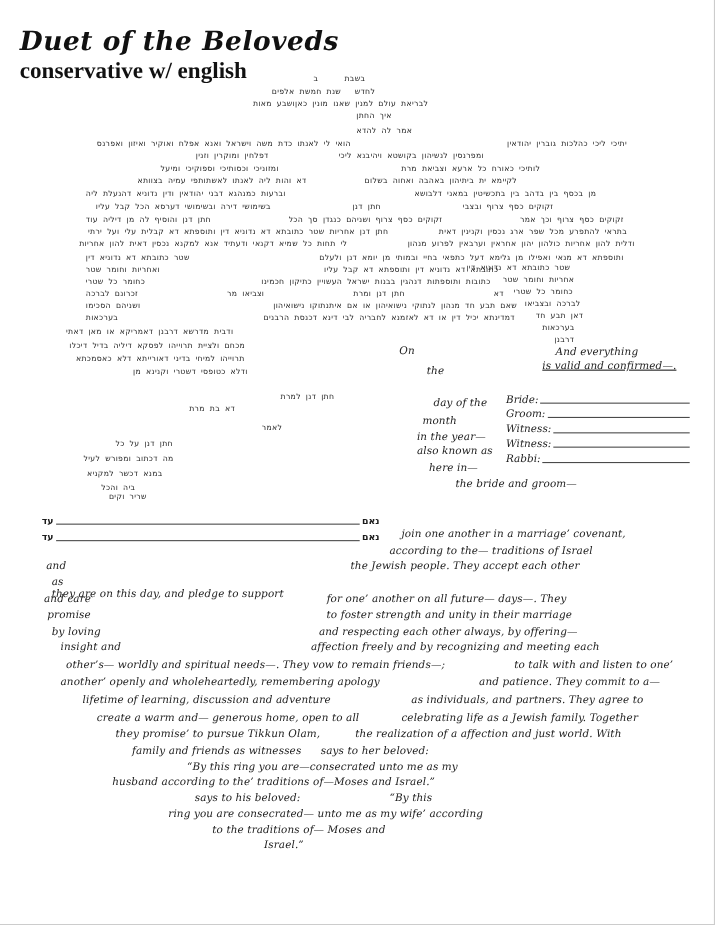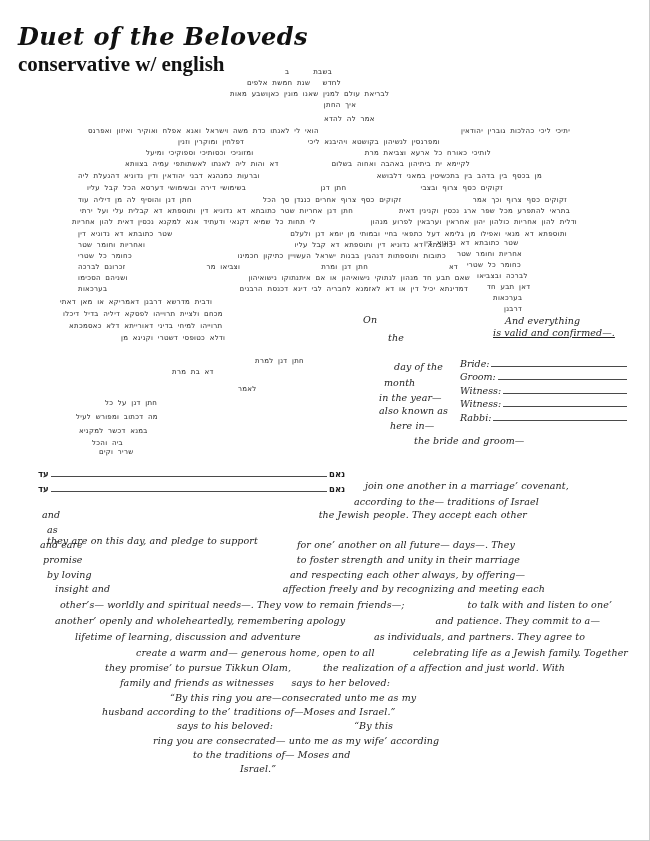--- a/index.html
+++ b/index.html
@@ -106,21 +106,21 @@
         <span>וברעות כמנהגא דבני יהודאין ודין נדוניא דהנעלת ליה</span>
         <span>מן בכסף בין בדהב בין בתכשיטין במאני דלבושא</span>
       </div>
       <div class="tline heb flex between" style="left: 87px; top: 185px; width: 416px;">
         <span>בשימושי דירה ובשימושי דערסא הכל קבל עליו</span>
         <span>חתן דנן</span>
         <span>זקוקים כסף צרוף ובצבי</span>
       </div>
       <div class="tline heb flex between" style="left: 78px; top: 197px; width: 489px;">
         <span>חתן דנן והוסיף לה מן דיליה עוד</span>
-        <span>זקוקים כסף צרוף אחרים כנגדן סך הכל</span>
+        <span>זקוקים כסף צרוף ושניהם כנגדן סך הכל</span>
         <span>זקוקים כסף צרוף וכך אמר</span>
       </div>
       <div class="tline heb flex between" style="left: 80px; top: 208px; width: 490px;">
         <span>חתן דנן אחריות שטר כתובתא דא נדוניא דין ותוספתא דא קבלית עלי ועל ירתי</span>
         <span>בתראי להתפרע מכל שפר ארג נכסין וקנינין דאית</span>
       </div>
       <div class="tline heb flex between" style="left: 72px; top: 219px; width: 505px;">
         <span>לי תחות כל שמיא דקנאי ודעתיד אנא למקנא נכסין דאית להון אחריות</span>
         <span>ודלית להון אחריות כולהון יהון אחראין וערבאין לפרוע מנהון</span>
       </div>
@@ -210,21 +210,21 @@
         <span>to talk with  and listen to  one’</span>
       </div>
       <div class="tline eng flex between" style="left: 55px; top: 616px; width: 545px;">
         <span>another’ openly and wholeheartedly, remembering apology</span>
         <span>and patience. They commit  to  a—</span>
       </div>
       <div class="tline eng flex between" style="left: 75px; top: 632px; width: 510px;">
         <span>lifetime of learning, discussion and  adventure</span>
         <span>as individuals, and partners. They agree  to</span>
       </div>
-      <div class="tline eng flex between" style="left: 88px; top: 648px; width: 492px; margin-left: 48px;">
+      <div class="tline eng flex between" style="left: 88px; top: 648px; width: 492px;">
         <span>create a warm and—  generous home, open to all</span>
         <span>celebrating life as  a  Jewish  family. Together</span>
       </div>
       <div class="tline eng flex between" style="left: 105px; top: 663px; width: 460px;">
         <span>they promise’ to pursue Tikkun Olam,</span>
         <span>the realization of a affection and just  world. With</span>
       </div>
       <div class="tline eng flex between" style="left: 120px; top: 678px; width: 270px;">
         <span>family and friends as witnesses</span>
         <span>says to her beloved:</span>

